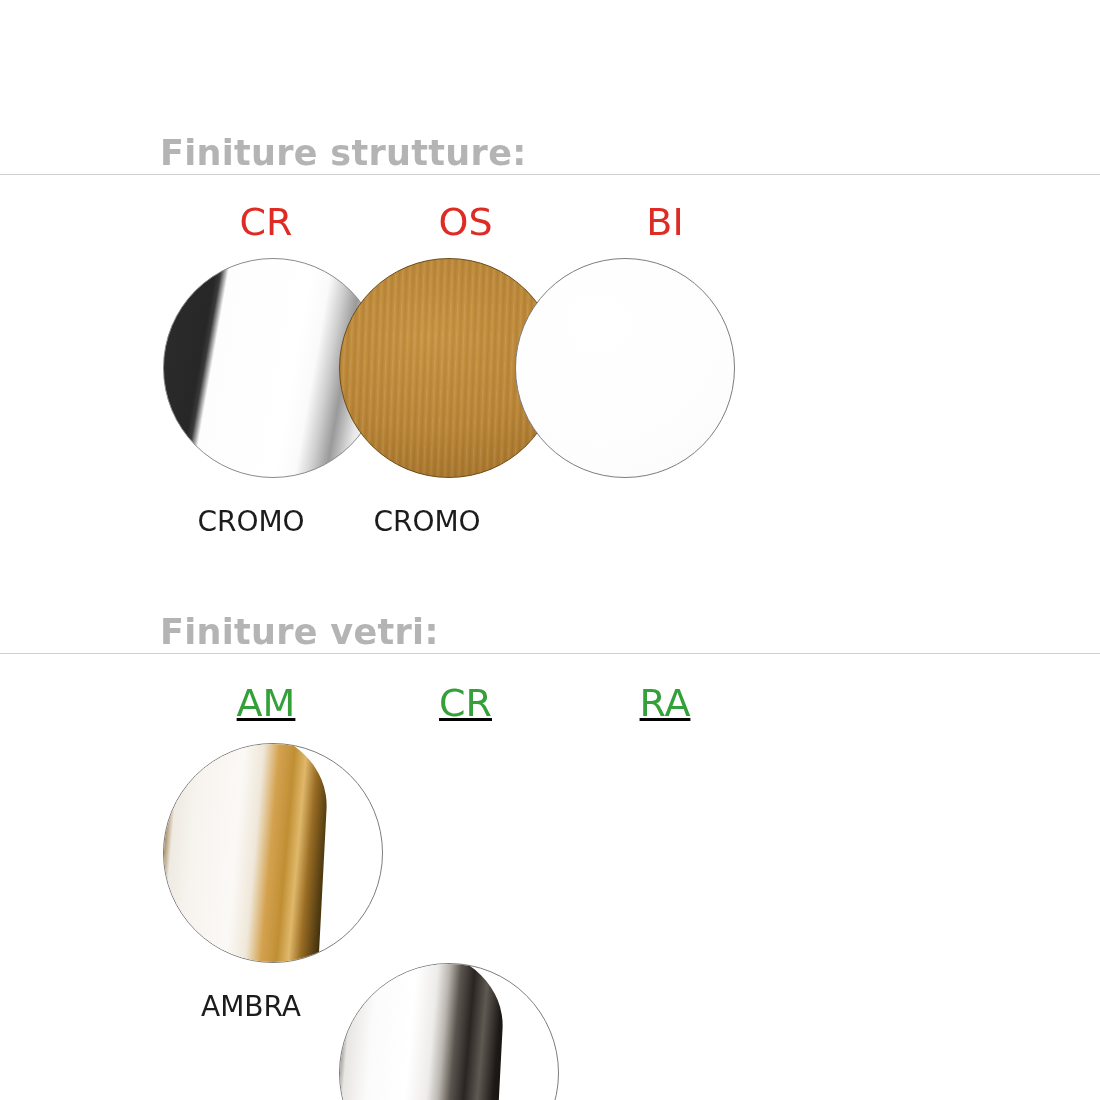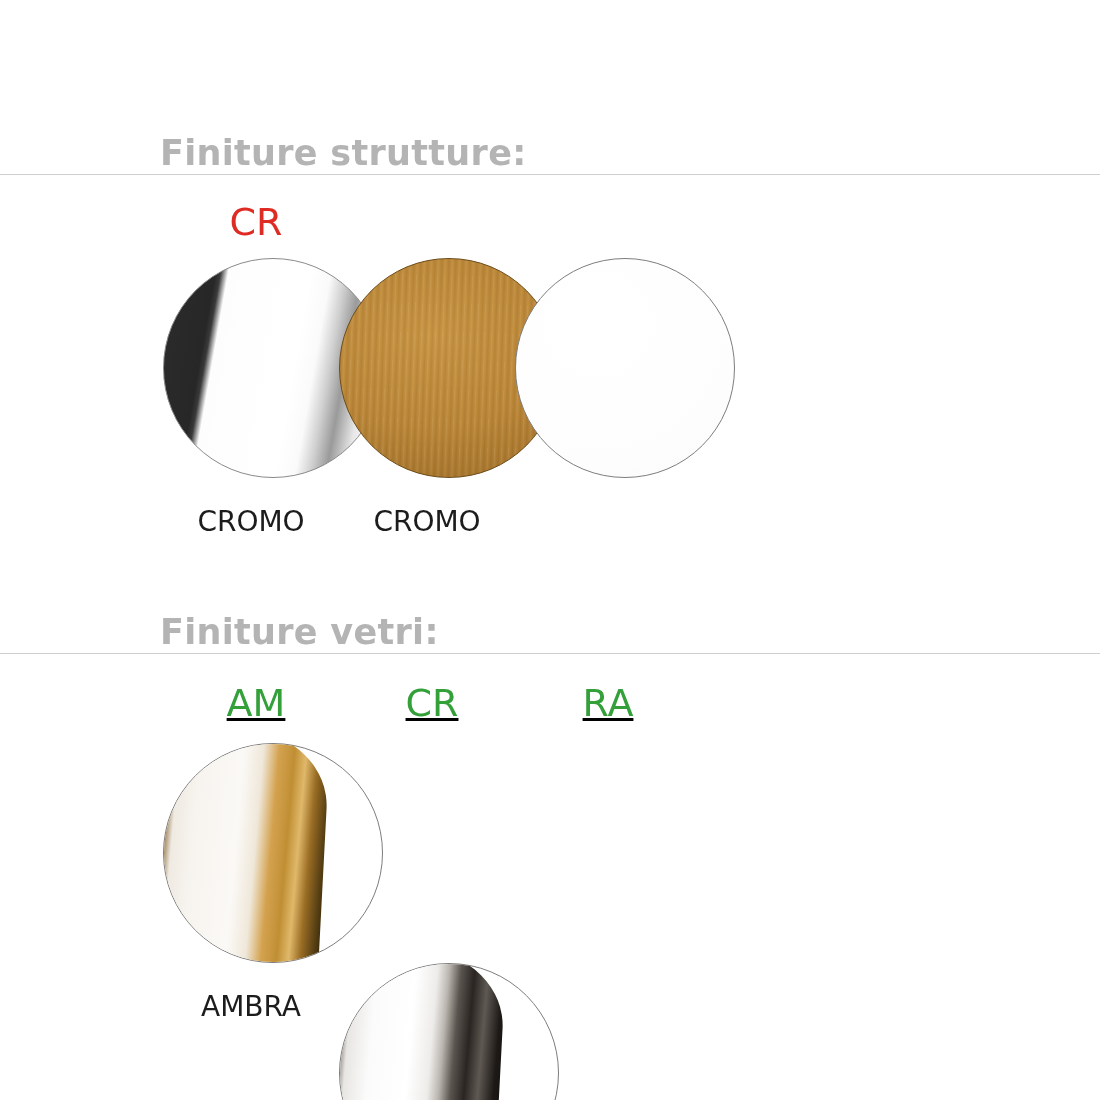--- a/index.html
+++ b/index.html
@@ -38,24 +38,25 @@
     position: absolute;
     left: 0;
     width: 1100px;
     height: 1px;
     background: #cfcfcf;
   }
 
   
   .code-row {
     position: absolute;
-    left: 168px;
+    left: 178px;
     width: 575px;
     height: 48px;
     display: flex;
+    justify-content: space-between;
   }
   .code-cell {
     width: 176px;
     text-align: center;
     font-size: 38px;
     font-weight: 400;
     line-height: 48px;
     white-space: nowrap;
   }
   .code-struct { color: #de2b24; }
@@ -200,20 +201,22 @@
 </head>
 <body>
 
 <div class="page">
 
   <div class="section-title" style="top:136px;">Finiture strutture:</div>
   <div class="divider" style="top:174px;"></div>
 
   <div class="code-row" style="top:198px;">
     <div class="code-cell code-struct">CR</div>
+    <div class="code-cell code-struct">OS</div>
+    <div class="code-cell code-struct">BI</div>
   </div>
 
   <div class="swatch-area" style="top:258px;">
     <div class="swatch sw-1 fin-cromo"></div>
     <div class="swatch sw-2 fin-ottone"></div>
     <div class="swatch sw-3 fin-bianco"></div>
   </div>
 
   <div class="name-row" style="top:505px;">
     <div class="name-cell">CROMO</div>

